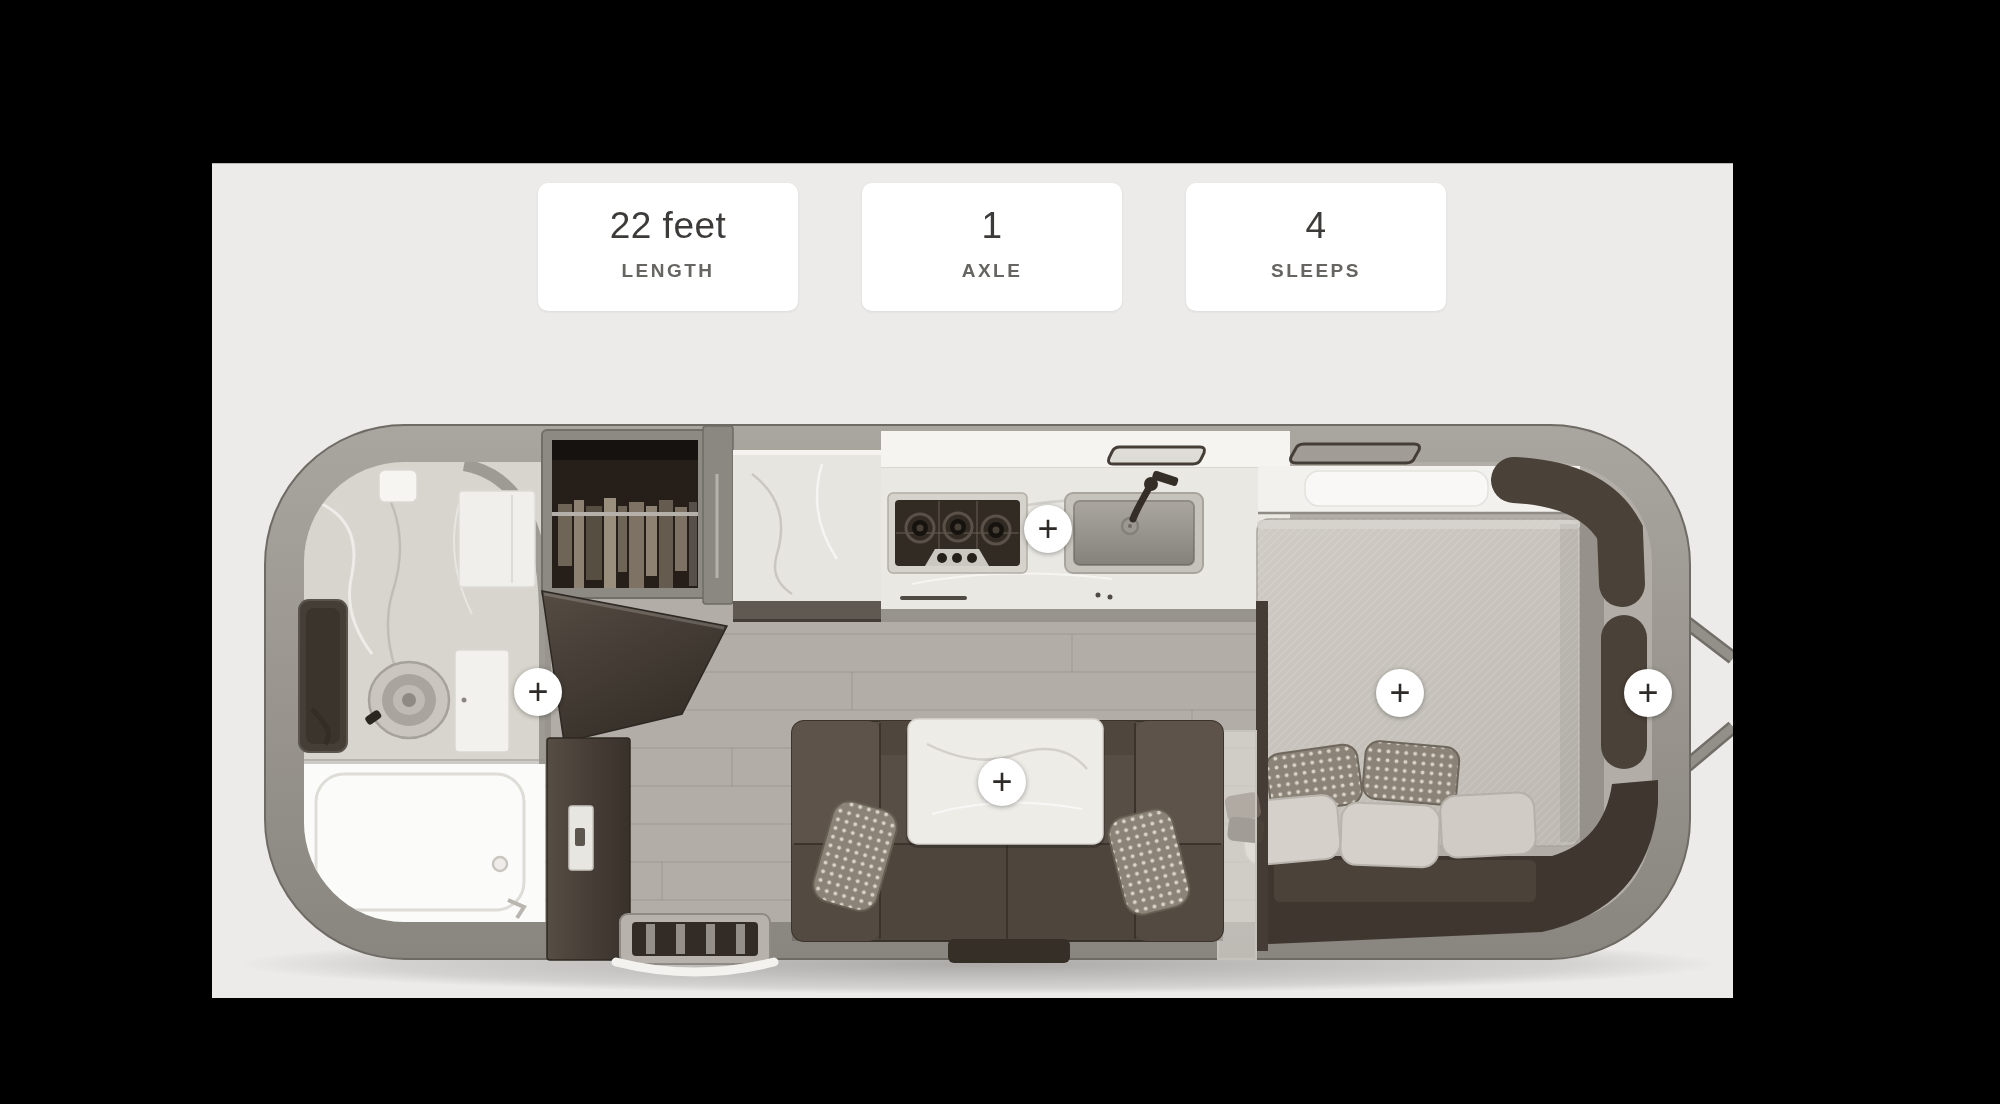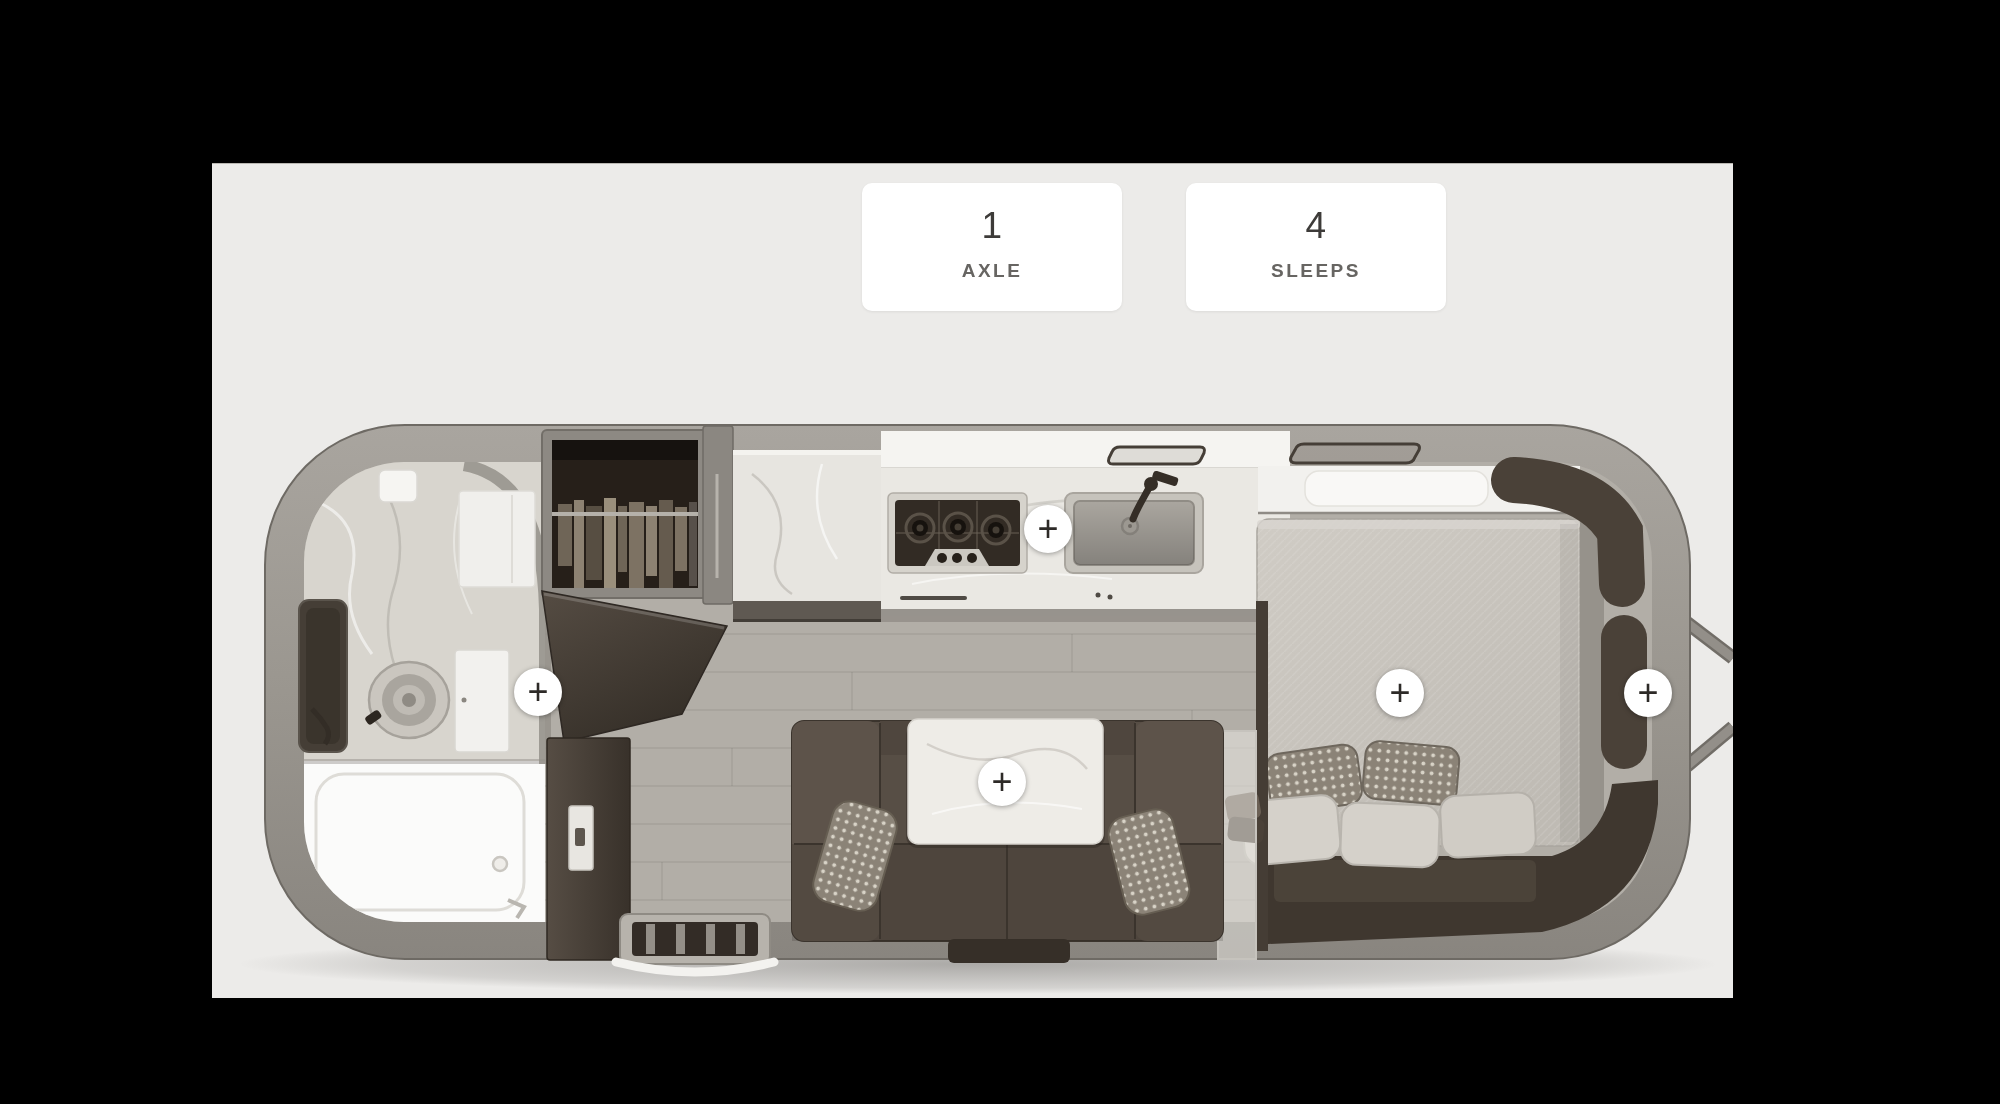--- a/index.html
+++ b/index.html
@@ -39,20 +39,24 @@
   #hotspot-kitchen      { left:812px;  top:341px; }
   #hotspot-lounge-table { left:766px;  top:594px; }
   #hotspot-bed          { left:1164px; top:505px; }
   #hotspot-rear-storage { left:1412px; top:505px; }
 </style>
 </head>
 <body>
 
 <div class="panel">
 
+  <div class="stat-card" id="card-length">
+    <div class="value">22 feet</div>
+    <div class="label">LENGTH</div>
+  </div>
   <div class="stat-card" id="card-axle">
     <div class="value">1</div>
     <div class="label">AXLE</div>
   </div>
   <div class="stat-card" id="card-sleeps">
     <div class="value">4</div>
     <div class="label">SLEEPS</div>
   </div>
 
   <svg class="floorplan-svg" width="1521" height="834" viewBox="0 0 1521 834">

